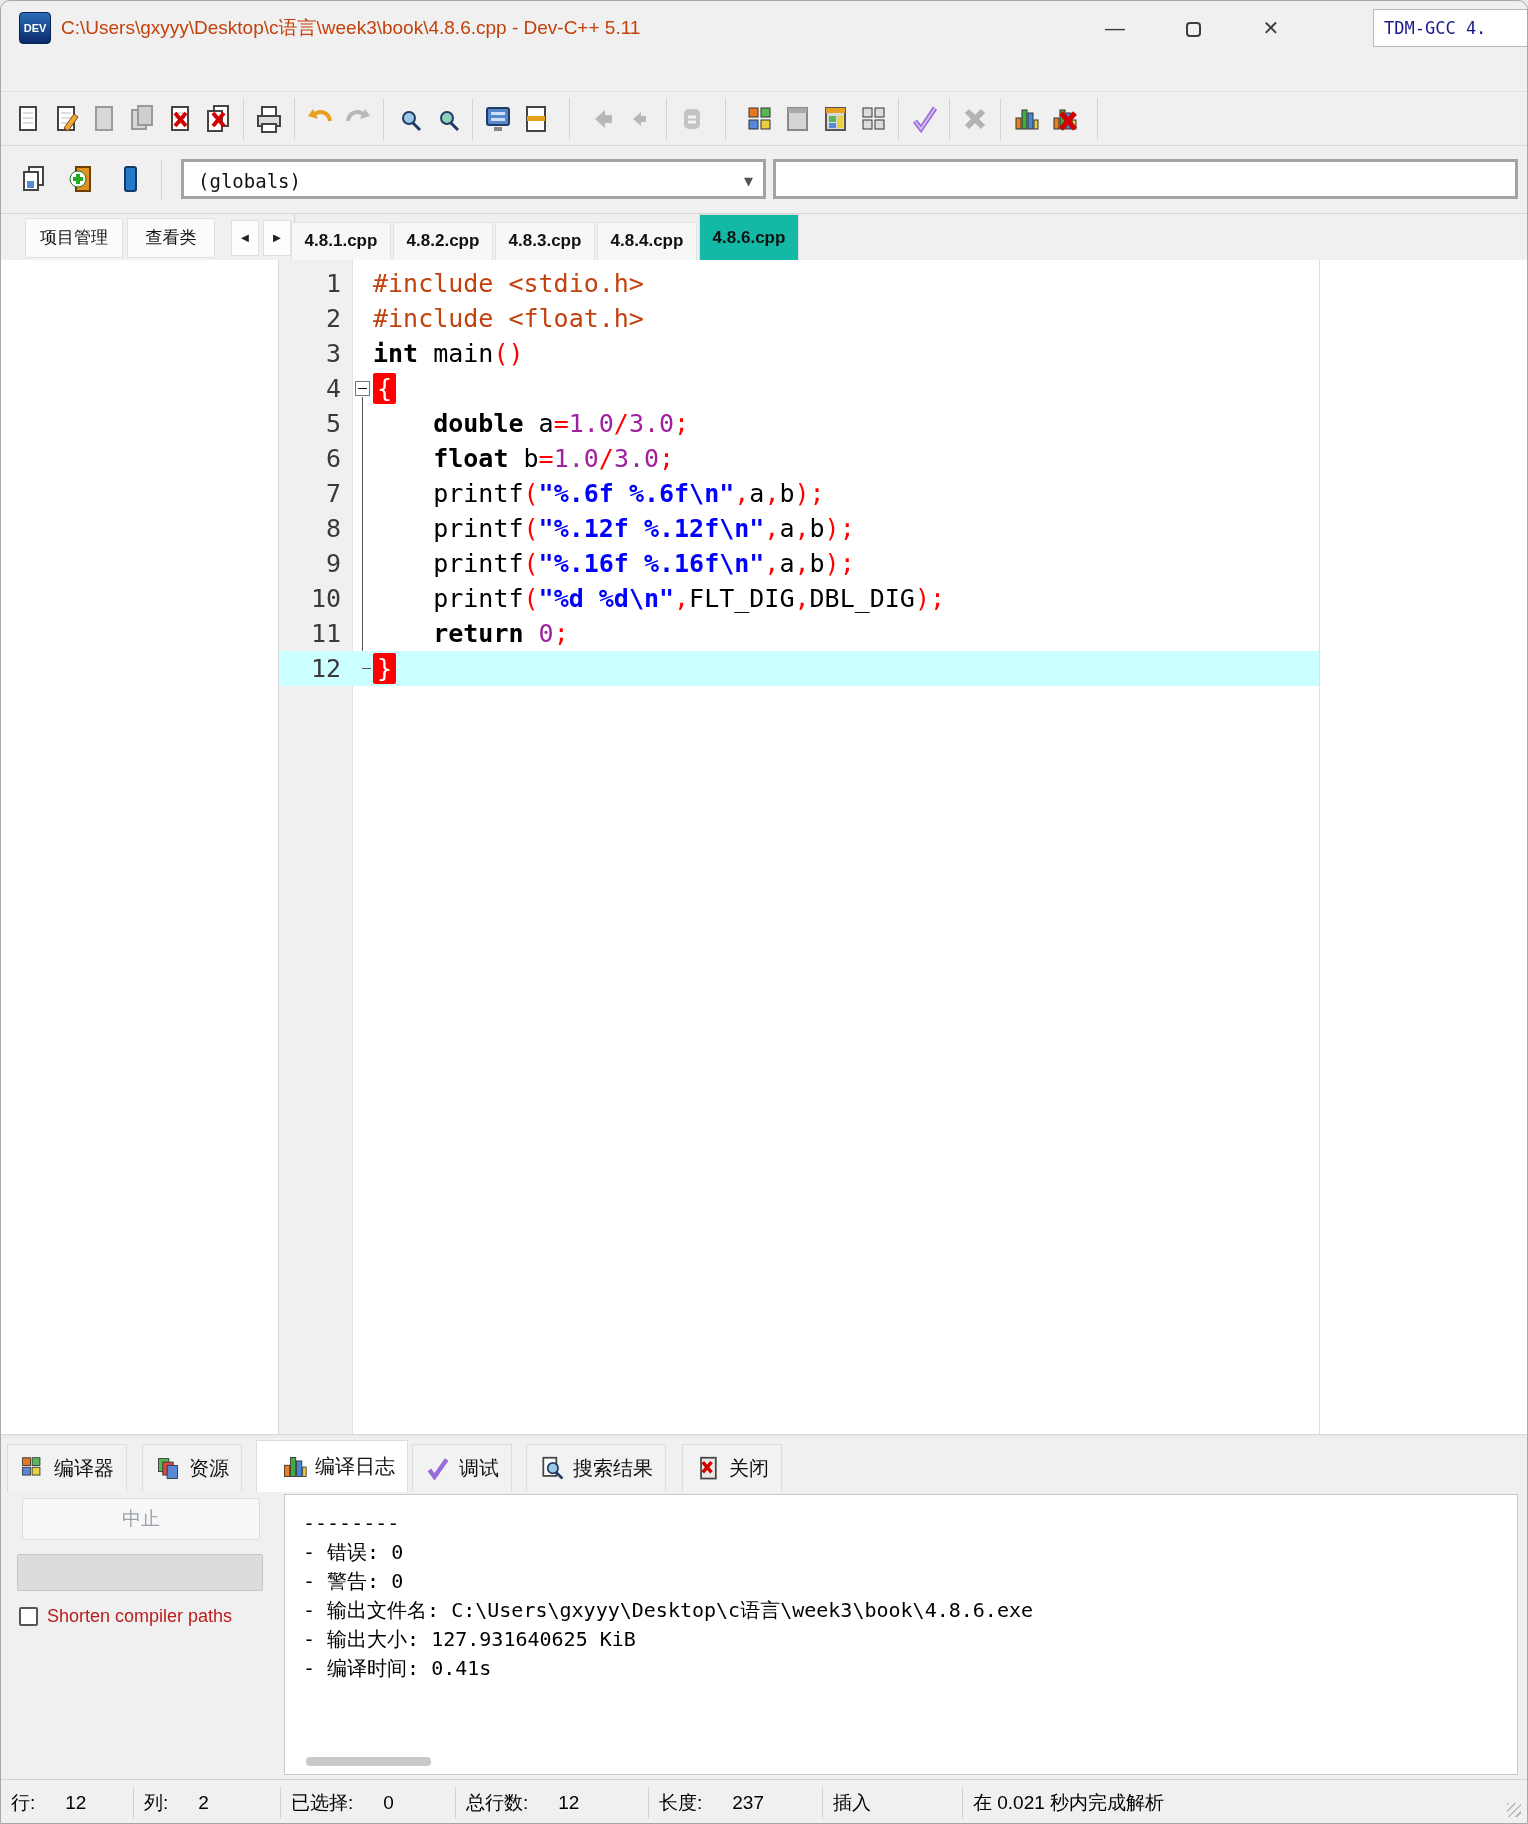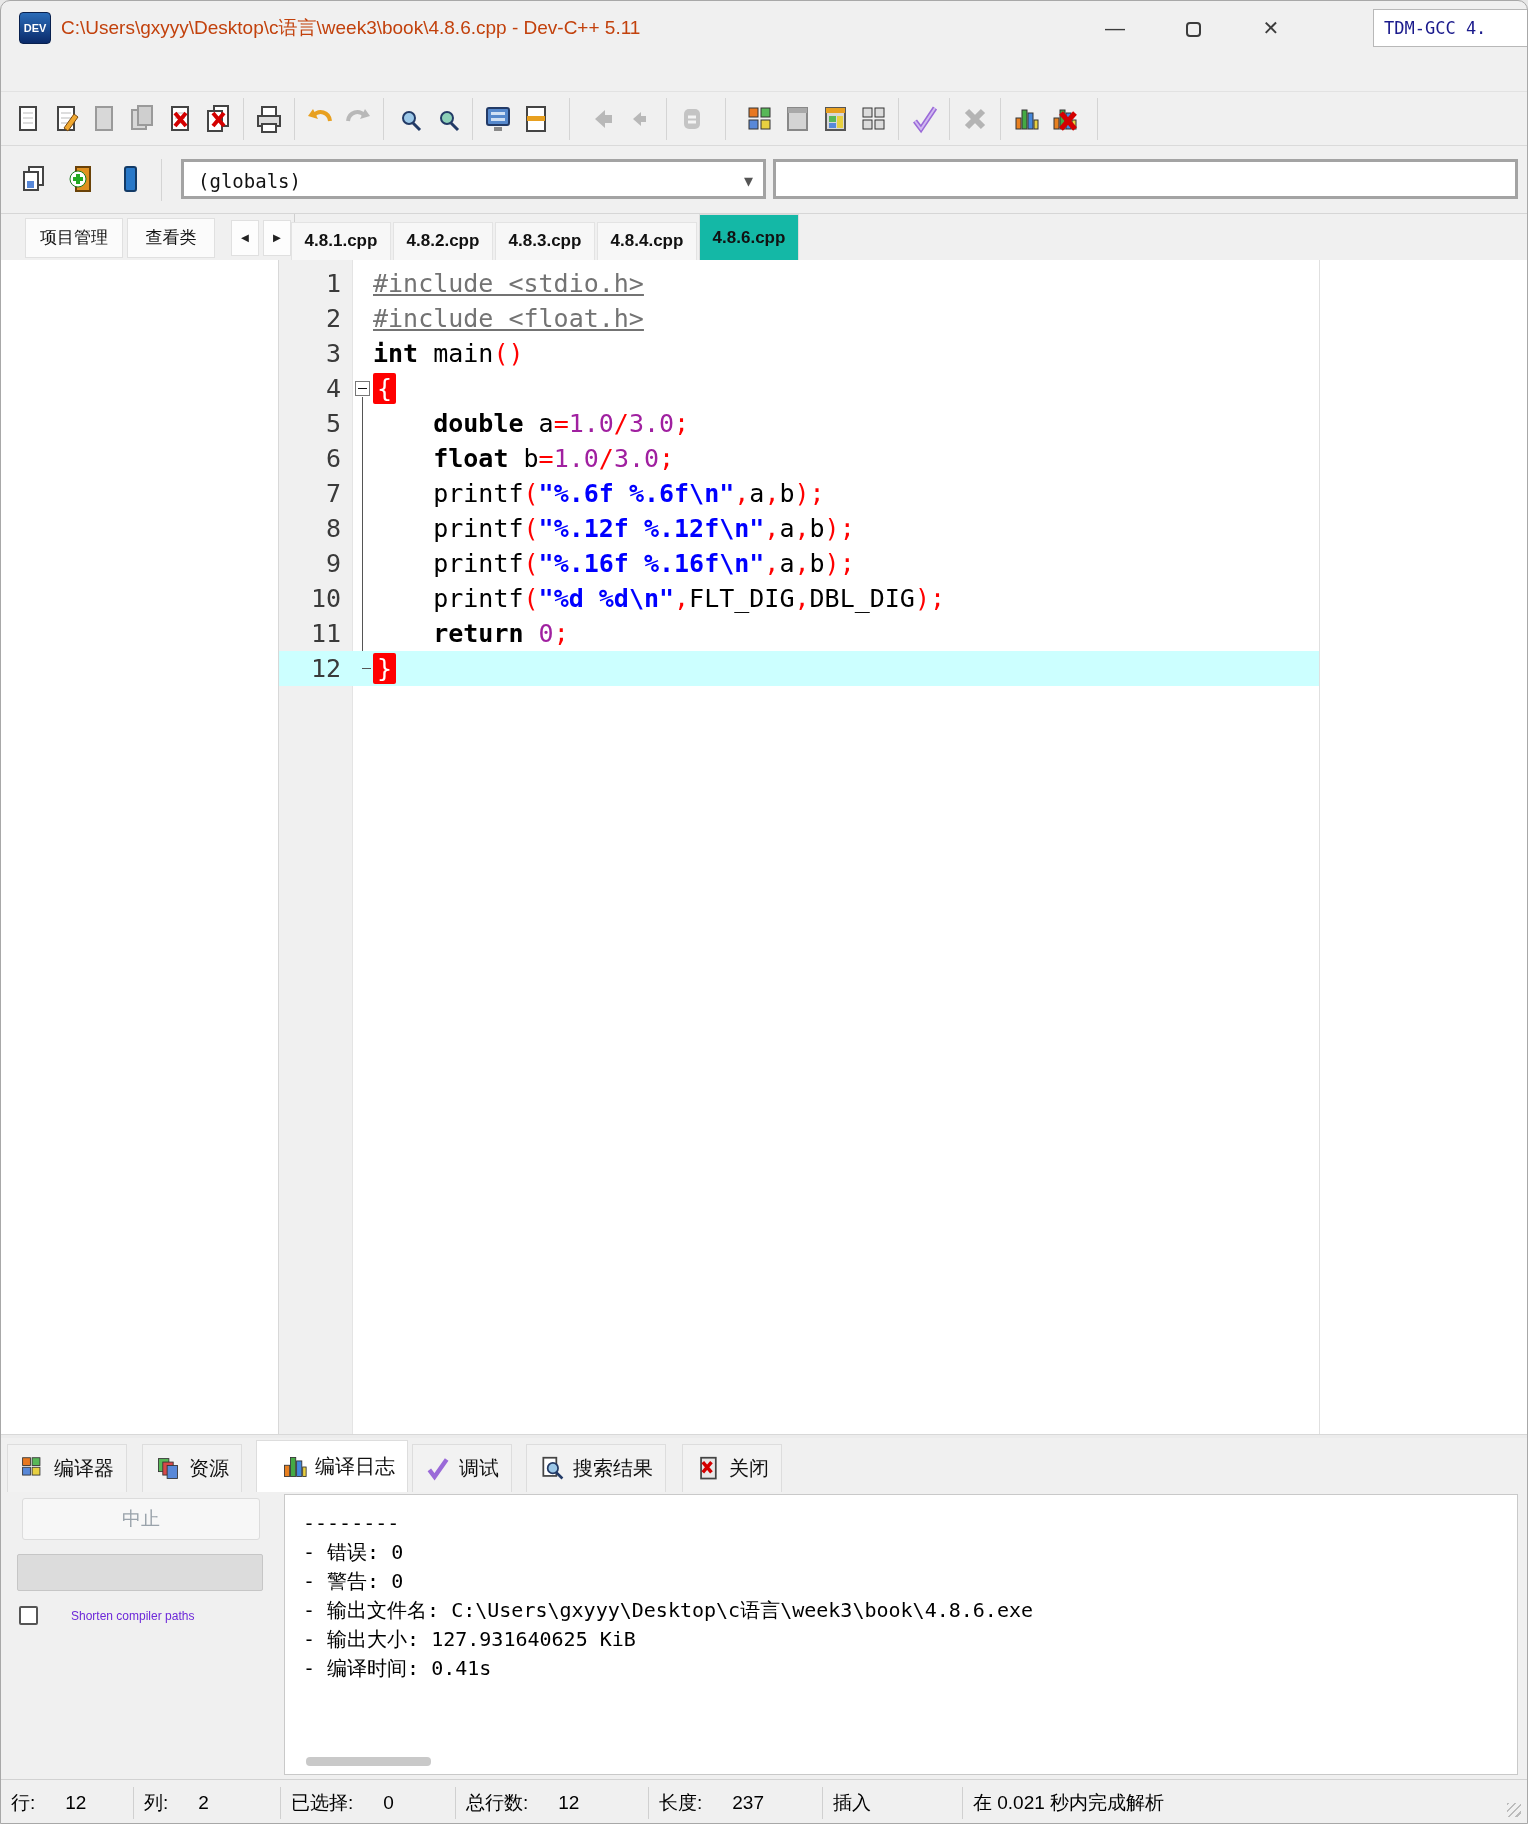--- a/index.html
+++ b/index.html
@@ -55,42 +55,42 @@
   .etab.active { top:0; height:46px; background:#14b8a6; line-height:46px; border-color:#dcdcdc; z-index:2; }
   
   #editor { position:absolute; left:278px; top:259px; width:1250px; height:1174px; background:#fff; overflow:hidden; }
   #gutter { position:absolute; left:0; top:0; width:74px; height:100%; background:#f0f0f0; border-right:1px solid #e4e4e4; }
   #editor-right-line { position:absolute; left:1040px; top:0; width:1px; height:100%; background:#e0e0e0; }
   .cline { position:absolute; left:0; height:35px; width:1040px; font-family:"DejaVu Sans Mono", monospace;
     font-size:25px; line-height:35px; white-space:pre; }
   .cline .num { position:absolute; left:0; width:62px; text-align:right; color:#3a3a3a; }
   .cline .txt { position:absolute; left:94px; }
   .cline.hl { background:#ccffff; }
-  .cg { color:#737373;text-decoration:underline; } .ck { color:#000; font-weight:bold; } .cp { color:#000; }
+  .cg { color:#c2410c; } .ck { color:#000; font-weight:bold; } .cp { color:#000; }
   .cr { color:#ff0000; } .cs { color:#0000ff; font-weight:bold; } .cm { color:#a020a0; }
   .cb { background:#ff0000; color:#fff; padding:1px 4px; border-radius:2px; }
   #fold-box { position:absolute; left:76px; width:15px; height:15px; background:#fff; border:1px solid #777; }
   #fold-box::after { content:""; position:absolute; left:2px; top:6px; width:9px; height:1px; background:#111; }
   .fold-v { position:absolute; left:83px; width:1px; background:#555; }
   .fold-end { position:absolute; left:83px; height:1px; background:#555; }
   
   #splitter { position:absolute; left:0; top:1433px; width:100%; height:4px; background:#ececec; border-top:1px solid #d8d8d8; }
   #bottom-tabs { position:absolute; left:0; top:1437px; width:100%; height:54px; padding-left:6px; }
   .btab { position:absolute; top:6px; height:48px; display:flex; align-items:center; gap:8px;
     padding:0 12px; background:#f2f2f2; border:1px solid #ddd; border-bottom:none; font-size:20px; color:#111; }
   .btab.active { background:#fff; top:2px; height:52px; z-index:2;padding-left:24px; }
   .btab svg { flex:0 0 auto; }
   #bottom-content { position:absolute; left:0; top:1491px; width:100%; height:287px; }
   #abort-button { position:absolute; left:21px; top:6px; width:238px; height:42px; background:#f7f7f7;
     border:1px solid #dcdcdc; border-radius:3px; color:#9aa3ab; font-size:19px; text-align:center; line-height:40px; }
   #compile-progressbar { position:absolute; left:16px; top:62px; width:246px; height:37px; background:#dcdcdc;
     border:1px solid #c6c6c6; border-radius:2px; }
   #shorten-row { position:absolute; left:18px; top:114px; display:flex; align-items:center; gap:9px; }
   #shorten-checkbox { width:19px; height:19px; background:#fff; border:2px solid #555; border-radius:2px; }
-  #shorten-label { font-size:12px; color:#6d28d9;margin-left:24px; }
+  #shorten-label { font-size:18px; color:#b91c1c; }
   #compile-log { position:absolute; left:283px; top:2px; width:1234px; height:281px; background:#fff;
     border:1px solid #c9c9c9; padding:14px 0 0 18px; font-family:"DejaVu Sans Mono", monospace;
     font-size:20px; line-height:29px; color:#000; white-space:pre; overflow:hidden; }
   #log-hscroll { position:absolute; left:305px; top:265px; width:125px; height:9px; background:#c9c9c9; border-radius:4px; }
   
   #statusbar { position:absolute; left:0; top:1778px; width:100%; height:46px; border-top:1px solid #d2d2d2;
     display:flex; align-items:center; font-size:19px; color:#000; }
   .sseg { height:32px; line-height:32px; border-right:1px solid #d0d0d0; padding-left:10px; flex:0 0 auto;
     display:flex; gap:30px; }
   .sseg:last-child { border-right:none; }

